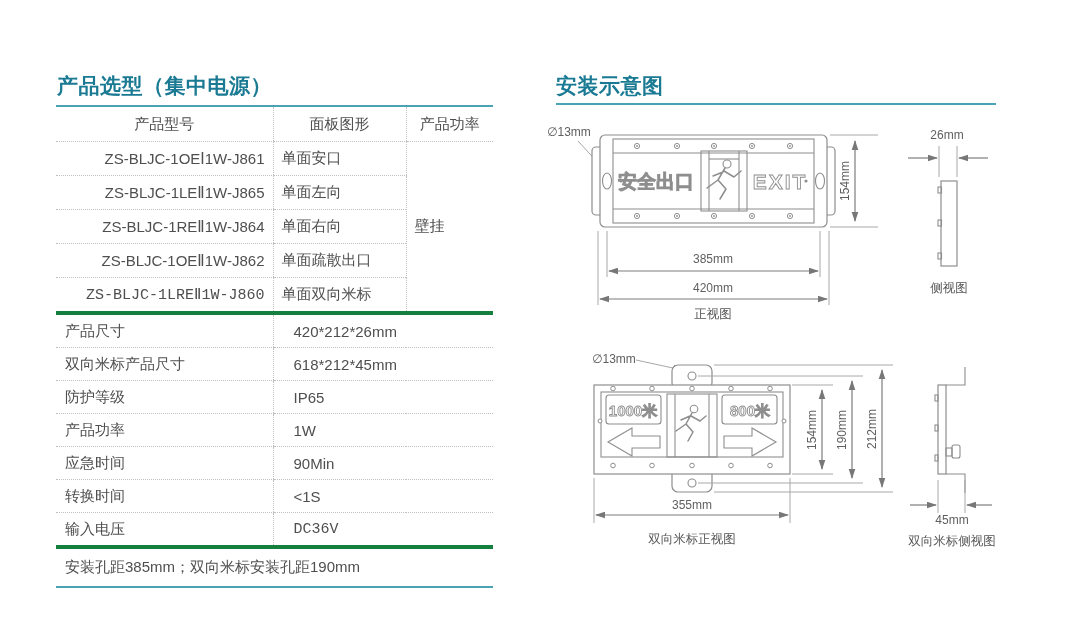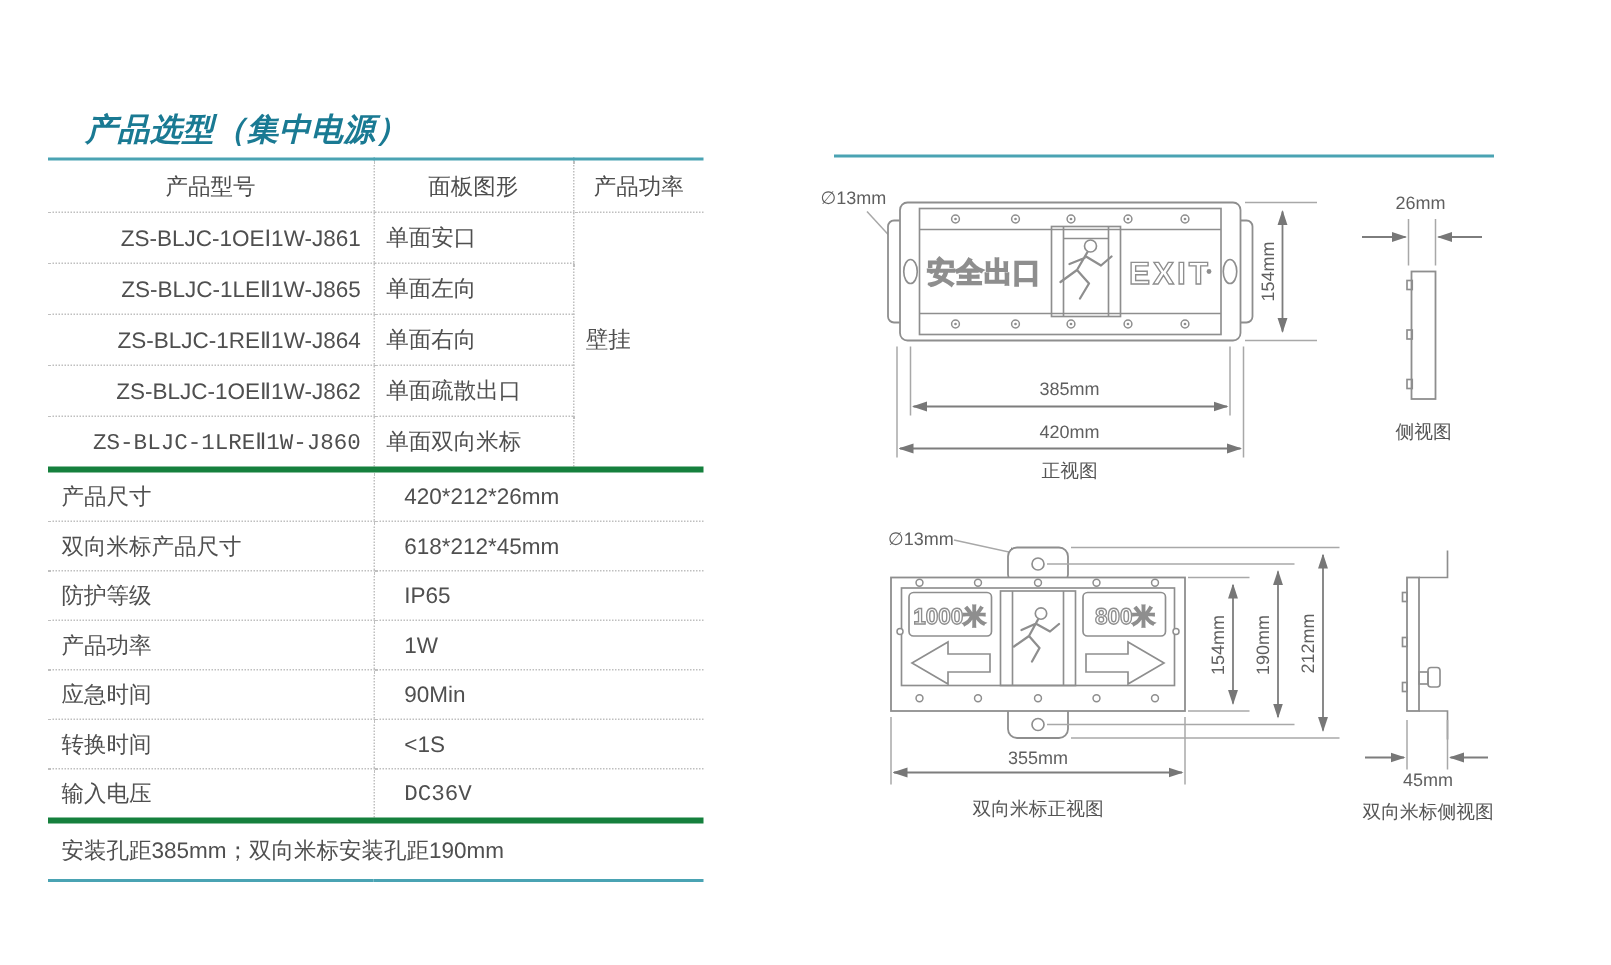--- a/index.html
+++ b/index.html
@@ -1,24 +1,24 @@
 <!DOCTYPE html>
 <html><head>
 <meta charset="utf-8">
 <style>
   html,body{margin:0;padding:0;background:#ffffff;}
   body{width:1074px;height:643px;font-family:"Liberation Sans","DejaVu Sans",sans-serif;}
   .page{position:relative;width:1074px;height:643px;background:#fff;overflow:hidden;}
 
   .section-title{position:absolute;margin:0;font-size:21px;font-weight:bold;color:#1A7A93;letter-spacing:0.5px;}
-  .title-left{left:57px;top:72px;font-style:italic;}
+  .title-left{left:57px;top:72px;}
   .title-right{left:556px;top:72px;}
   .right-underline{position:absolute;left:556px;top:103px;width:440px;height:2px;background:#4AA3B3;}
 
-  table.spec-table{position:absolute;left:32px;top:105px;width:437px;border-collapse:collapse;table-layout:fixed;
+  table.spec-table{position:absolute;left:56px;top:105px;width:437px;border-collapse:collapse;table-layout:fixed;
     color:#4f4f4f;font-size:15px;border-top:2px solid #4AA3B3;border-bottom:2px solid #4AA3B3;}
   .spec-table td{border-bottom:1px dotted #bfbfbf;height:33px;padding:0 8px;white-space:nowrap;overflow:hidden;}
   .spec-table tr.hdr td{height:34px;text-align:center;color:#4d4d4d;}
   .spec-table td.c{text-align:left;}
   .spec-table td.v{border-left:1px dotted #bfbfbf;}
   .spec-table td.model{text-align:right;padding-left:9px;}
   .spec-table td.lab{text-align:left;padding-left:9px;height:32px;margin-top:15px;}
   .spec-table td.val{text-align:left;padding-left:20px;height:32px;}
   .spec-table td.tb{border-bottom:4px solid #15803d;font-family:Liberation Mono, monospace;}
   .spec-table tr.foot td{height:37px;border-bottom:none;text-align:left;padding-left:9px;}
@@ -102,20 +102,21 @@
       <tr>
         <td class="lab tb">输入电压</td>
         <td class="val v tb" colspan="2">DC36V</td>
       </tr>
       <tr class="foot">
         <td colspan="3">安装孔距385mm；双向米标安装孔距190mm</td>
       </tr>
     </tbody>
   </table>
 
+  <h2 class="section-title title-right">安装示意图</h2>
   <div class="right-underline"></div>
 
   <svg style="left:540px;top:115px;" width="470" height="212" viewBox="540 115 470 212">
     <defs>
       <marker id="e1" markerWidth="11" markerHeight="8" refX="9" refY="3.5" orient="auto" markerUnits="userSpaceOnUse">
           <path d="M0,0.2 L10,3.5 L0,6.8 Z" fill="#777"></path>
         </marker>
       <marker id="s1" markerWidth="11" markerHeight="8" refX="1" refY="3.5" orient="auto" markerUnits="userSpaceOnUse">
           <path d="M10,0.2 L0,3.5 L10,6.8 Z" fill="#777"></path>
         </marker>

